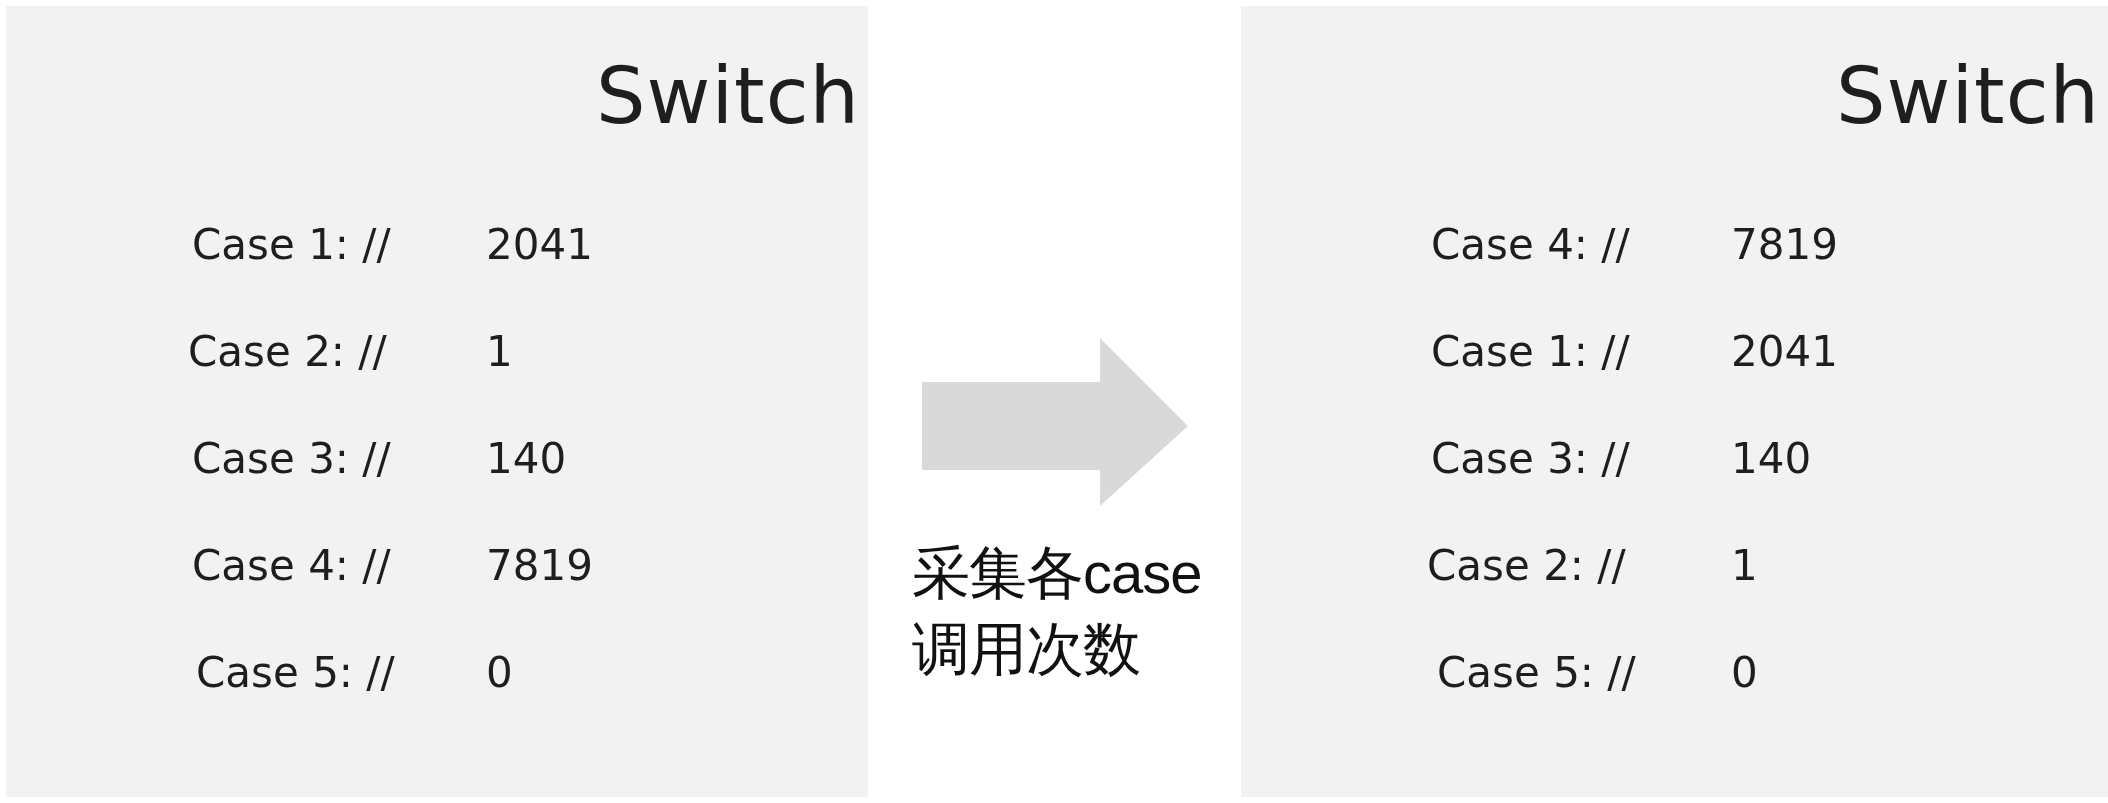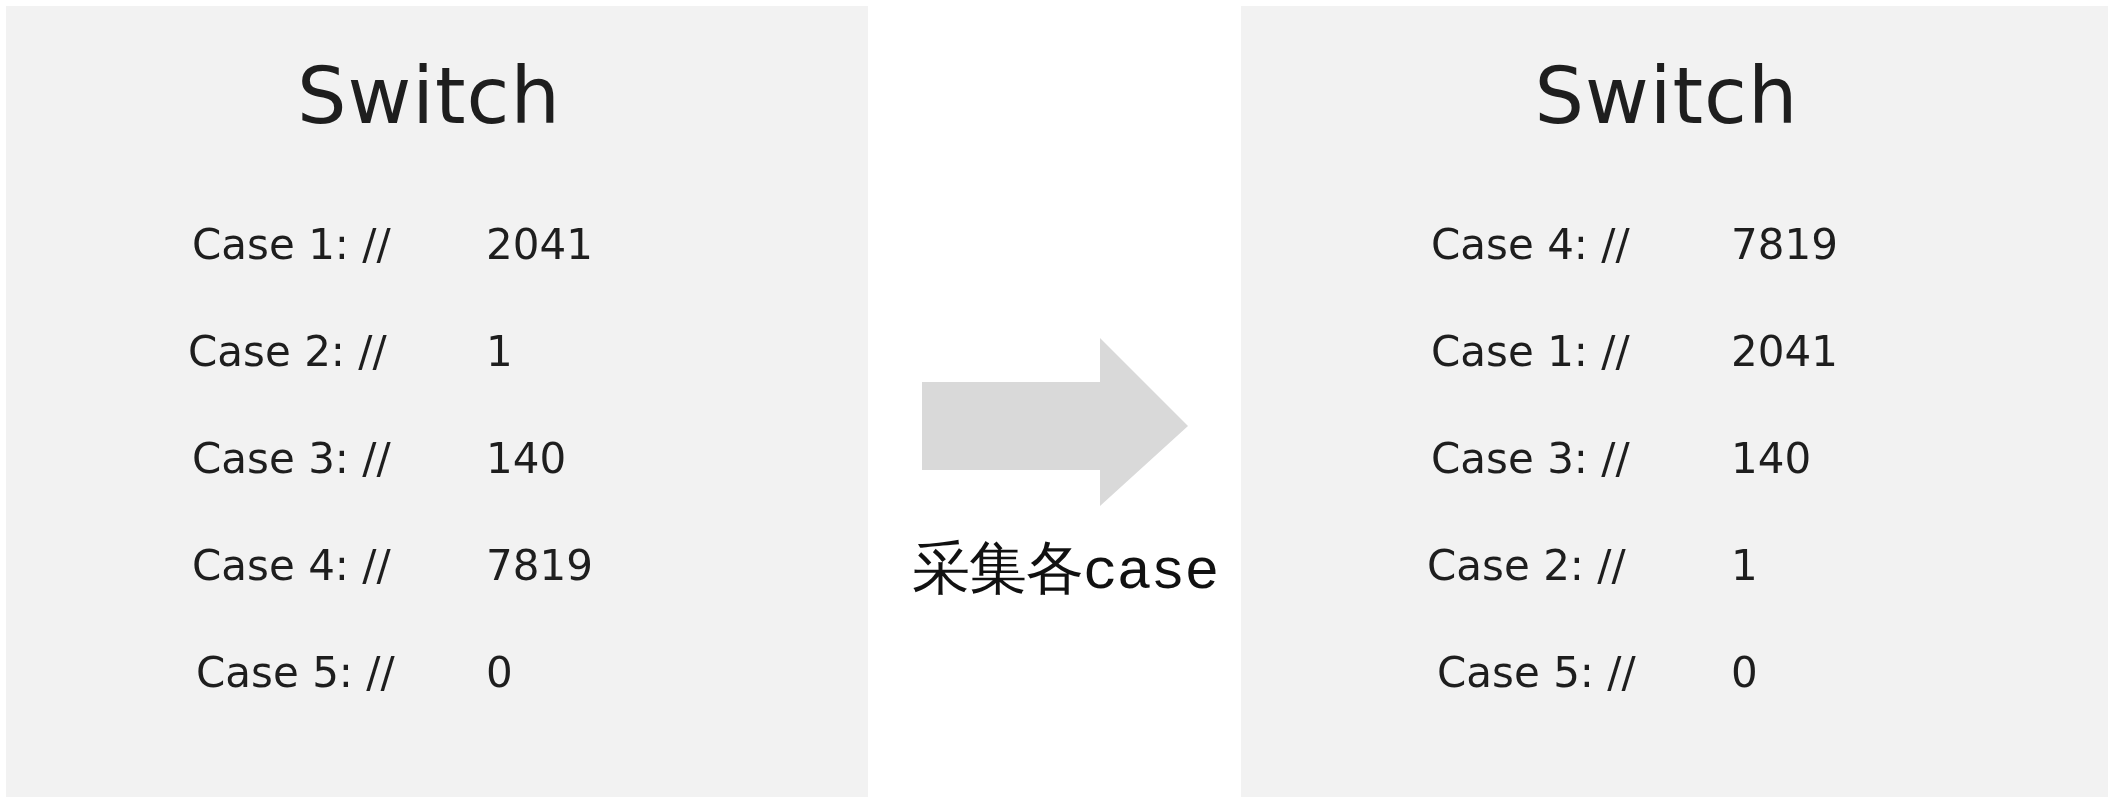--- a/index.html
+++ b/index.html
@@ -6,38 +6,38 @@
   body {
     width: 2108px; height: 803px; background: #ffffff; position: relative; overflow: hidden;
     font-family: "DejaVu Sans", "Liberation Sans", sans-serif; color: #1e1e1e;
   }
   .panel {
     position: absolute; top: 6px; height: 791px; background: #f2f2f2;
   }
   #panel-left { left: 6px; width: 862px; }
   #panel-right { left: 1241px; width: 867px; }
   .title {
-    position: absolute; top: 40px; left: 0; right: 16px; text-align: center;
+    position: absolute; top: 40px; left: 0; right: 8px; text-align: right;
     font-size: 78px; line-height: 100px; font-weight: normal; letter-spacing: 1px;
   }
   .rows { position: absolute; top: 185px; left: 0; right: 0; }
   .row {
     position: relative; height: 107px; font-size: 42px; line-height: 107px;
   }
   .row .label { position: absolute; white-space: nowrap; }
   .row .value { position: absolute; width: 200px; white-space: nowrap; }
   #panel-left .row .label { left: 186px; }
   #panel-left .row .value { left: 480px; }
   #panel-right .row .label { left: 190px; }
   #panel-right .row .value { left: 490px; }
   .row.shift-l .label { margin-left: -4px; text-align: right; }
   .arrow { position: absolute; left: 918px; top: 336px; }
   .caption {
     position: absolute; left: 912px; top: 535px; font-size: 58px; line-height: 76px; color: #111;
-    font-family: Liberation Mono, monospace; letter-spacing: -1px;
+    font-family: Liberation Sans, sans-serif; letter-spacing: -1px;
   }
   .caption div { white-space: nowrap; }
 </style>
 </head>
 <body>
 
 <div id="panel-left" class="panel">
   <div class="title">Switch</div>
   <div class="rows">
     <div class="row">
@@ -63,20 +63,21 @@
   </div>
 </div>
 
 <div class="arrow">
   <svg width="275" height="172" viewBox="0 0 275 172">
     <polygon points="4,46 182,46 182,2 270,90 182,170 182,134 4,134" fill="#d9d9d9"></polygon>
   </svg>
 </div>
 <div class="caption">
   <div>采集各case</div>
+  <div>调用次数</div>
 </div>
 
 <div id="panel-right" class="panel">
   <div class="title">Switch</div>
   <div class="rows">
     <div class="row">
       <span class="label">Case 4: //</span>
       <span class="value">7819</span>
     </div>
     <div class="row">

